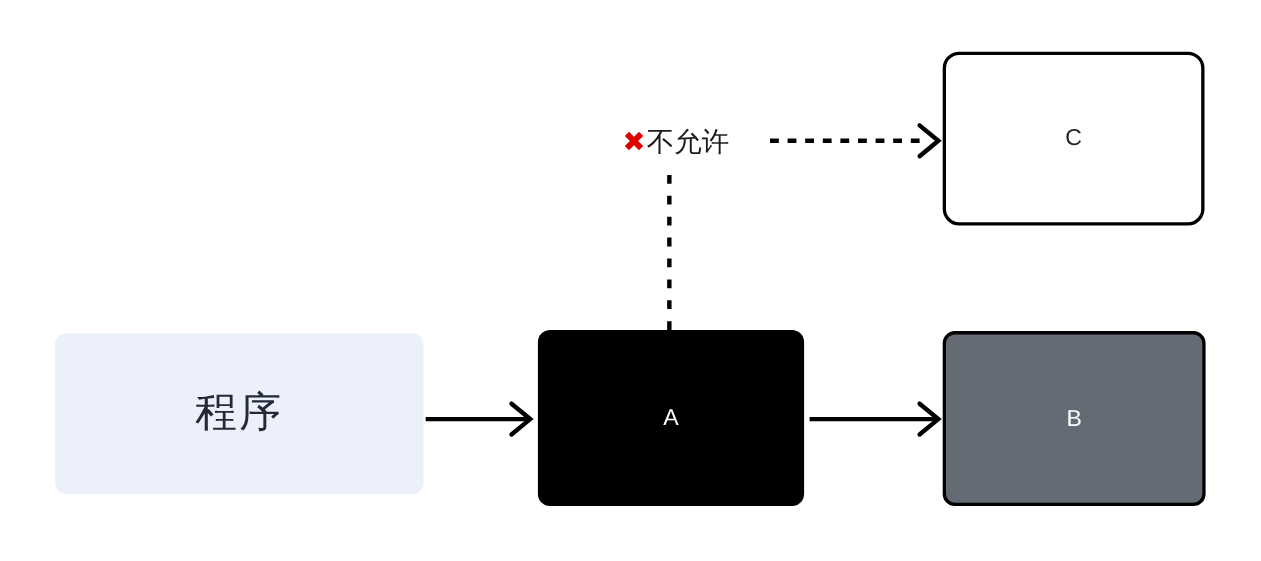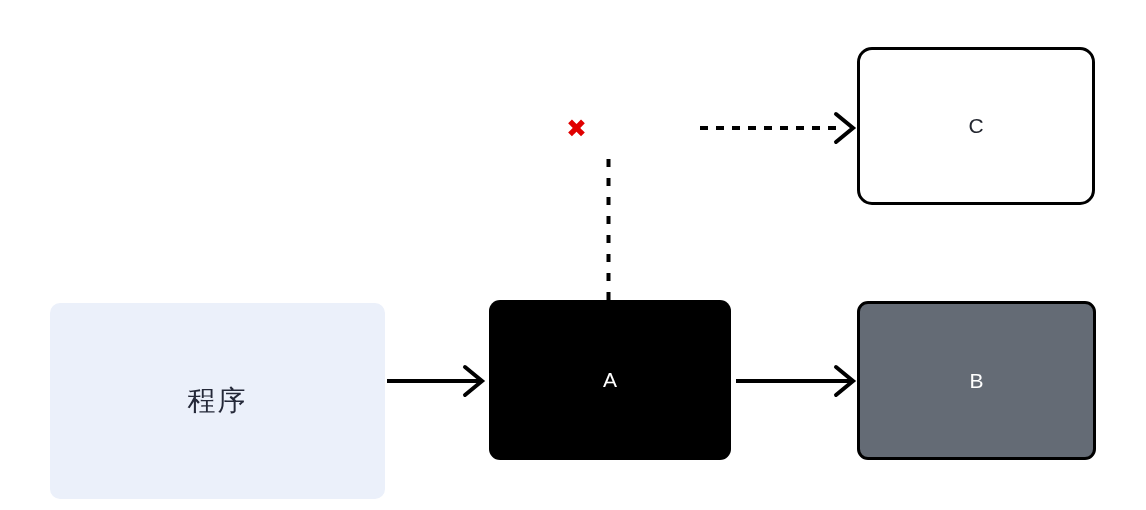--- a/index.html
+++ b/index.html
@@ -27,25 +27,25 @@
     box-sizing: border-box;
     text-align: center;
     line-height: 1.2;
   }
 
   
   .node-program {
     left: 50px;
     top: 303px;
     width: 335px;
-    height: 196px;
+    height: 146px;
     background: #ebf0fa;
     border-radius: 10px;
     color: #242838;
-    font-size: 28px;
+    font-size: 38px;
     letter-spacing: 2px;
   }
 
   
   .node-a {
     left: 489px;
     top: 300px;
     width: 242px;
     height: 160px;
     background: #000000;
@@ -148,15 +148,16 @@
   <div class="node node-b">
     <span>B</span>
   </div>
 
   <div class="node node-c">
     <span>C</span>
   </div>
 
   <div class="deny-label">
     <span class="deny-x">✖</span>
+    <span class="deny-text">不允许</span>
   </div>
 
 </div>
 
 </body></html>

